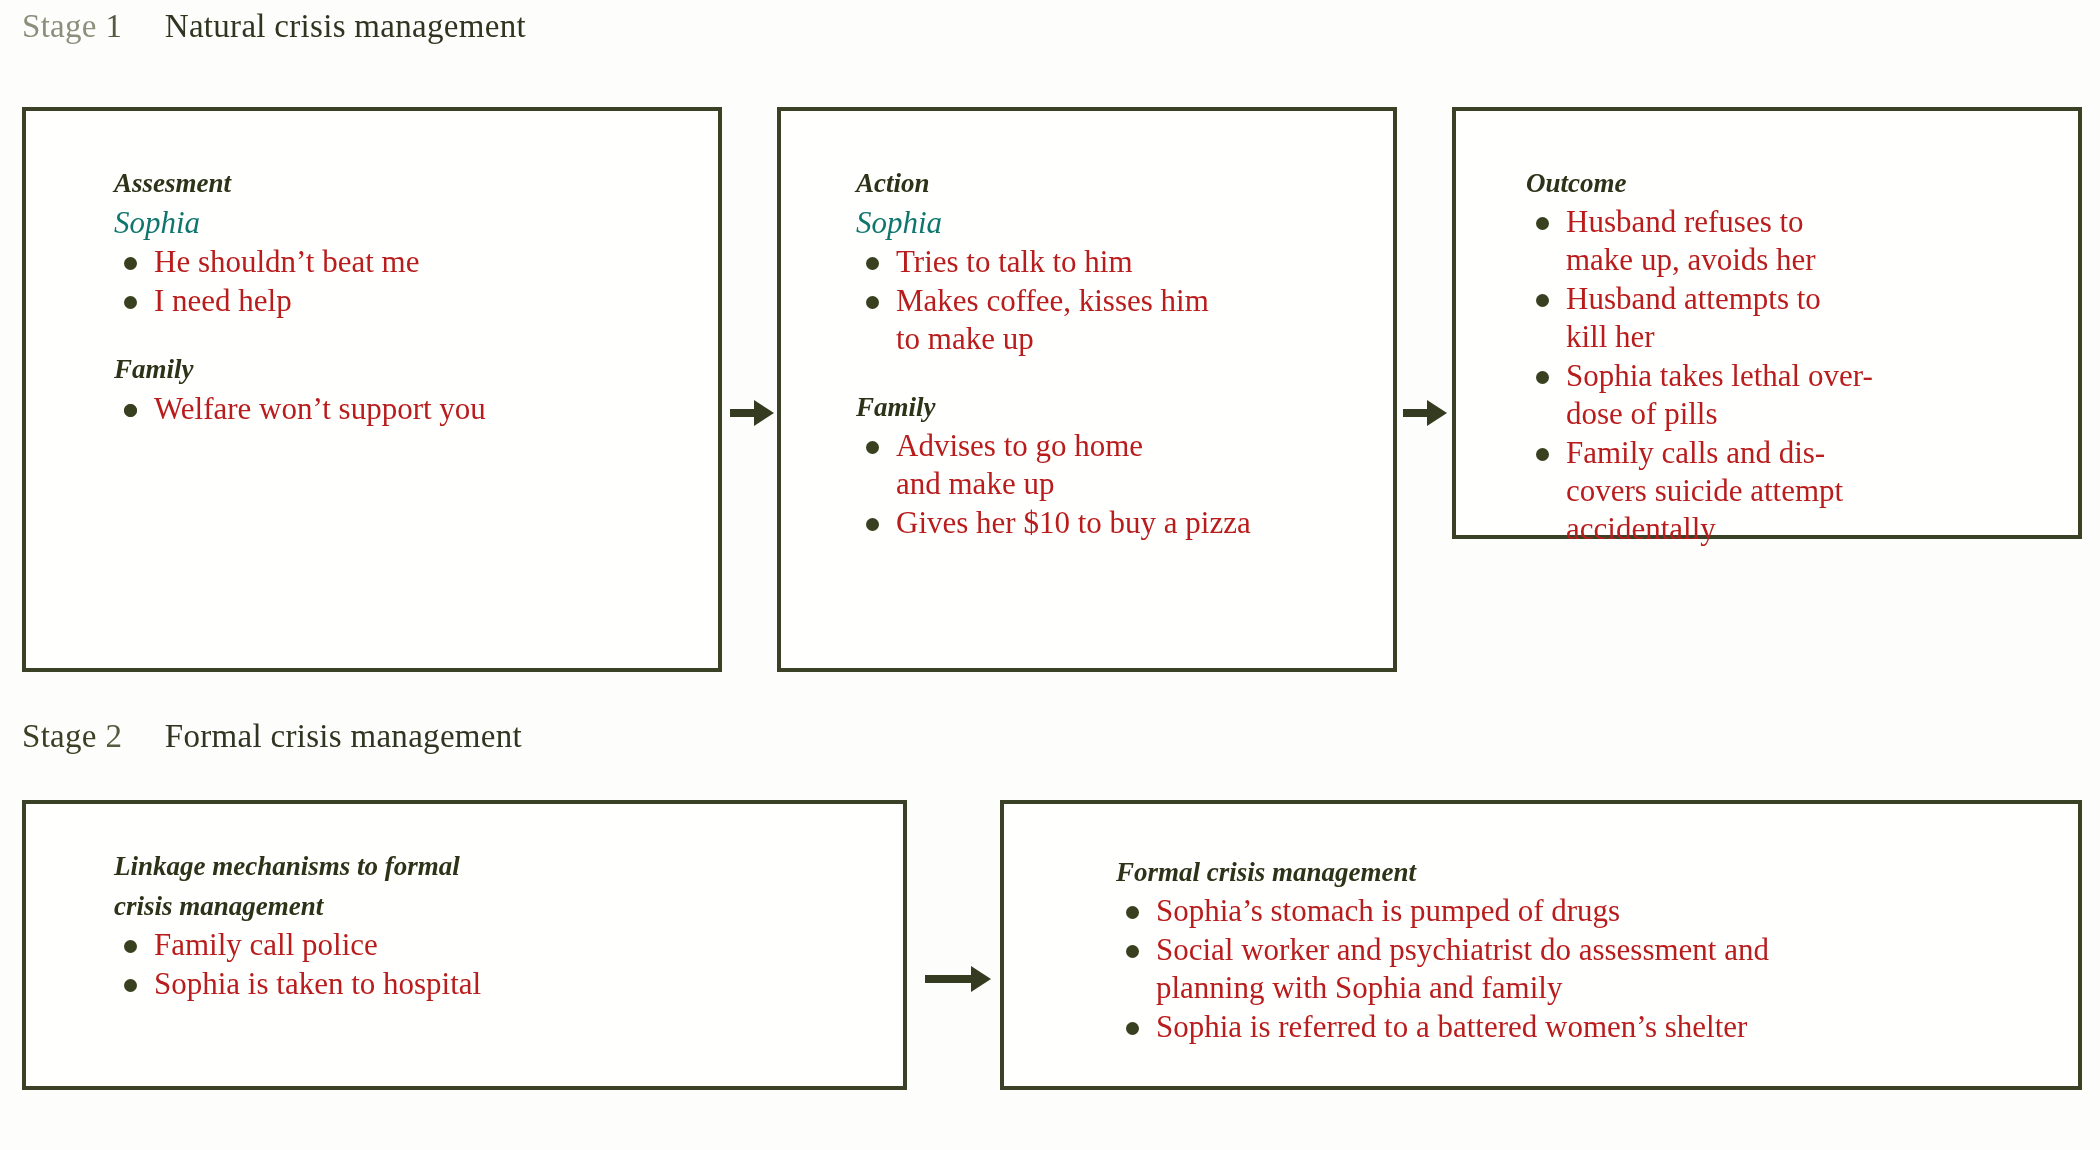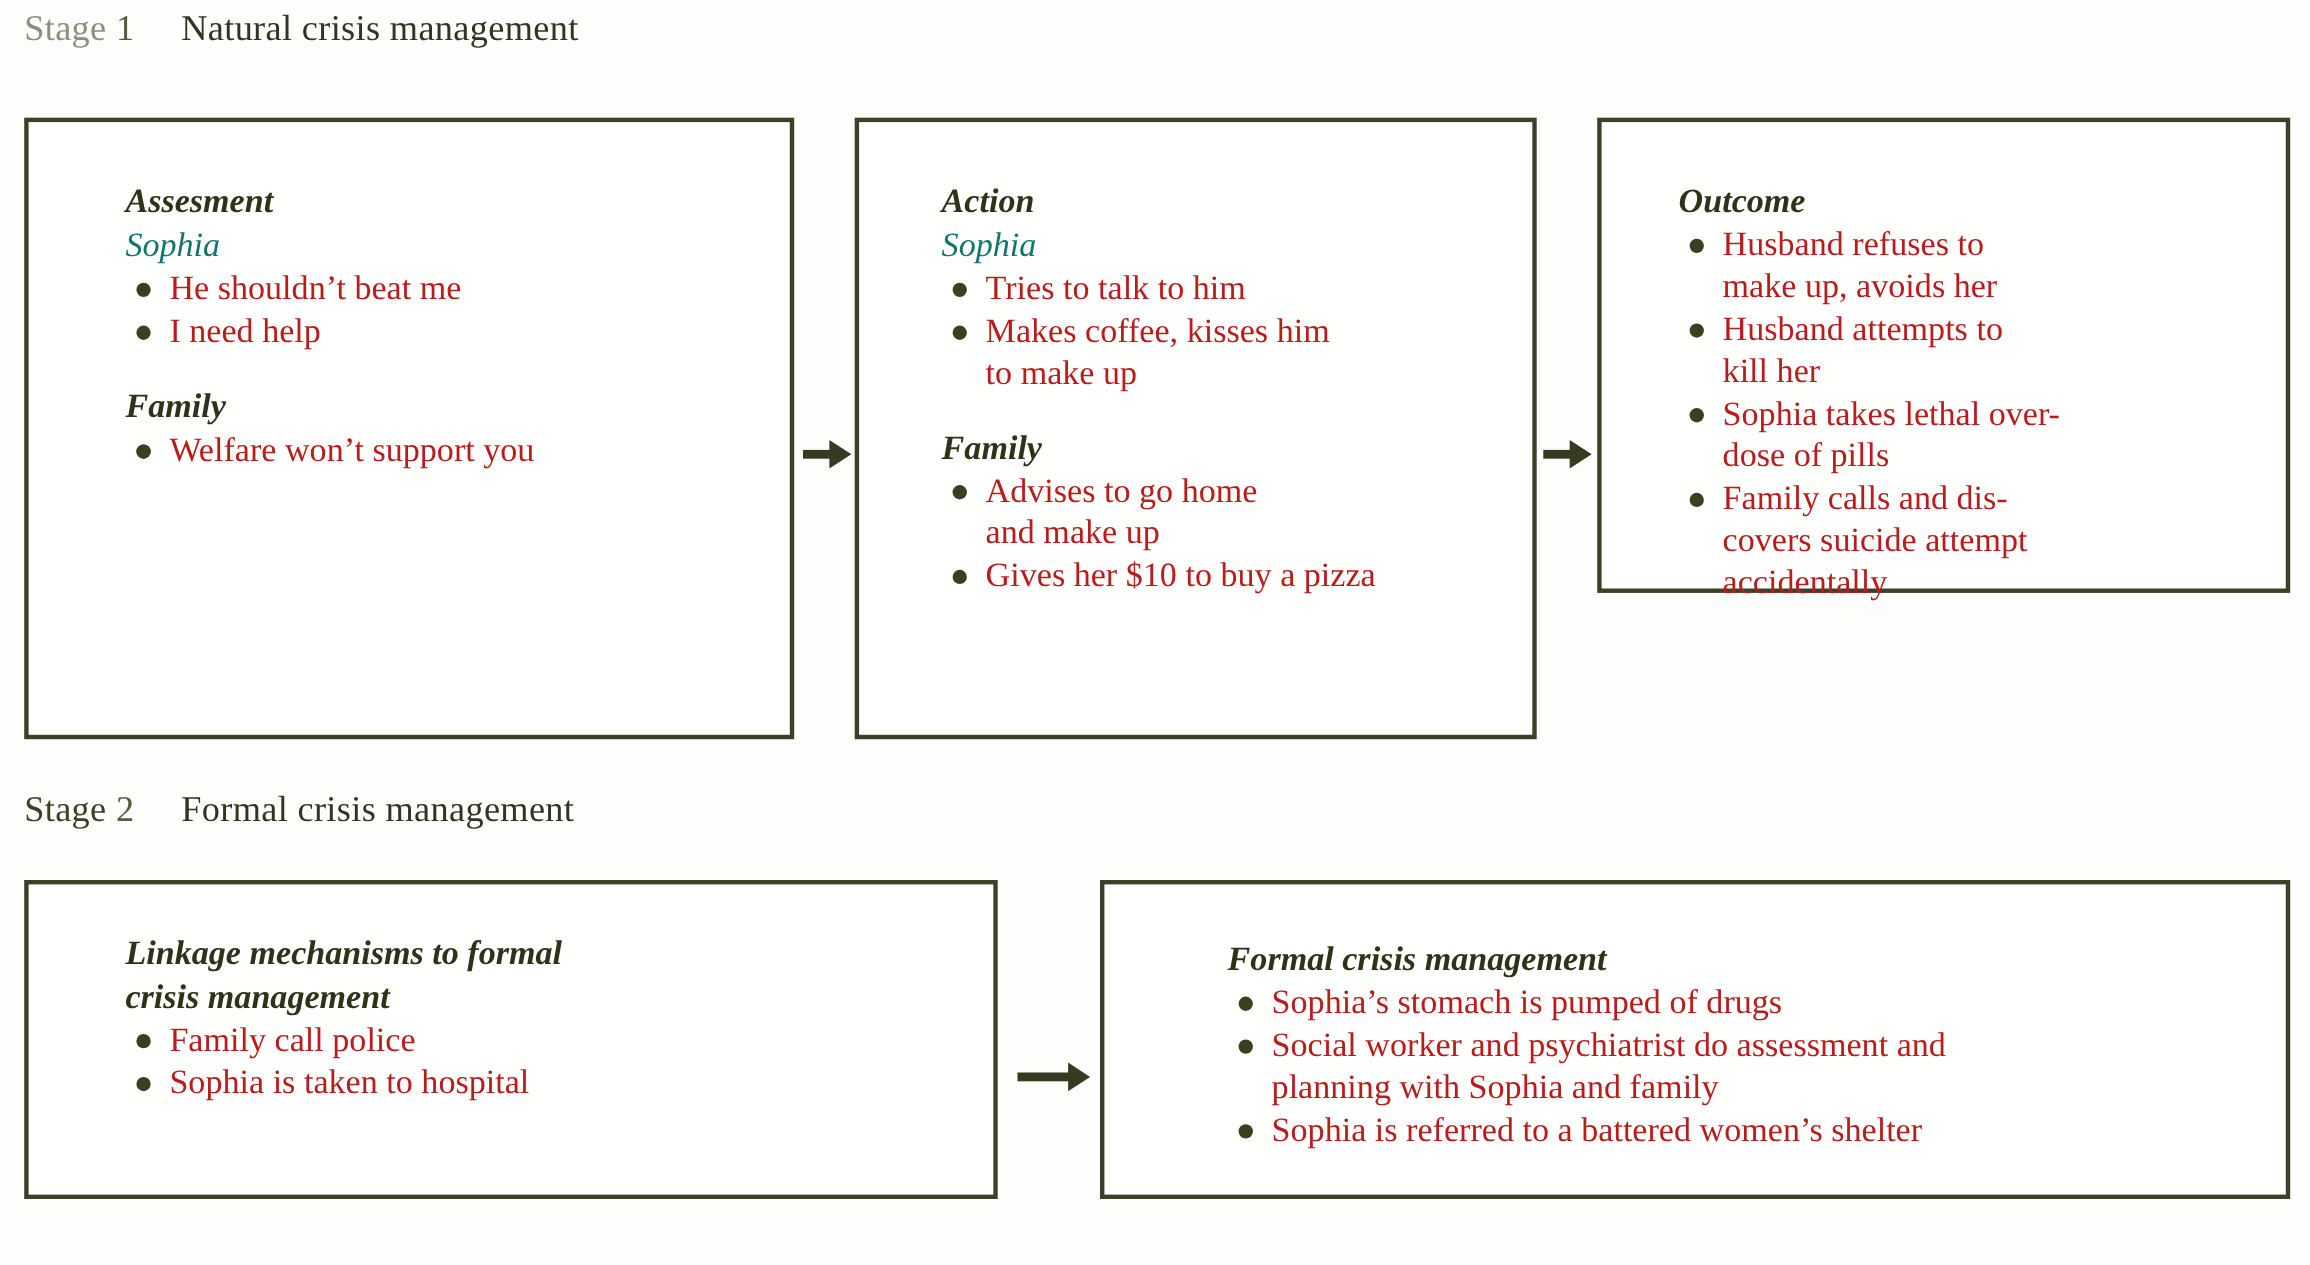--- a/index.html
+++ b/index.html
@@ -41,21 +41,21 @@
     box-sizing: border-box;
   }
 
   .box-inner {
     position: absolute;
   }
 
   .grp-head {
     font-style: italic;
     font-weight: bold;
-    font-size: 31px;
+    font-size: 27px;
     line-height: 40px;
     white-space: pre-line;
     color: #2d3319;
   }
   .grp-sub {
     font-style: italic;
     font-size: 31px;
     line-height: 40px;
     color: #0f766e;
   }

